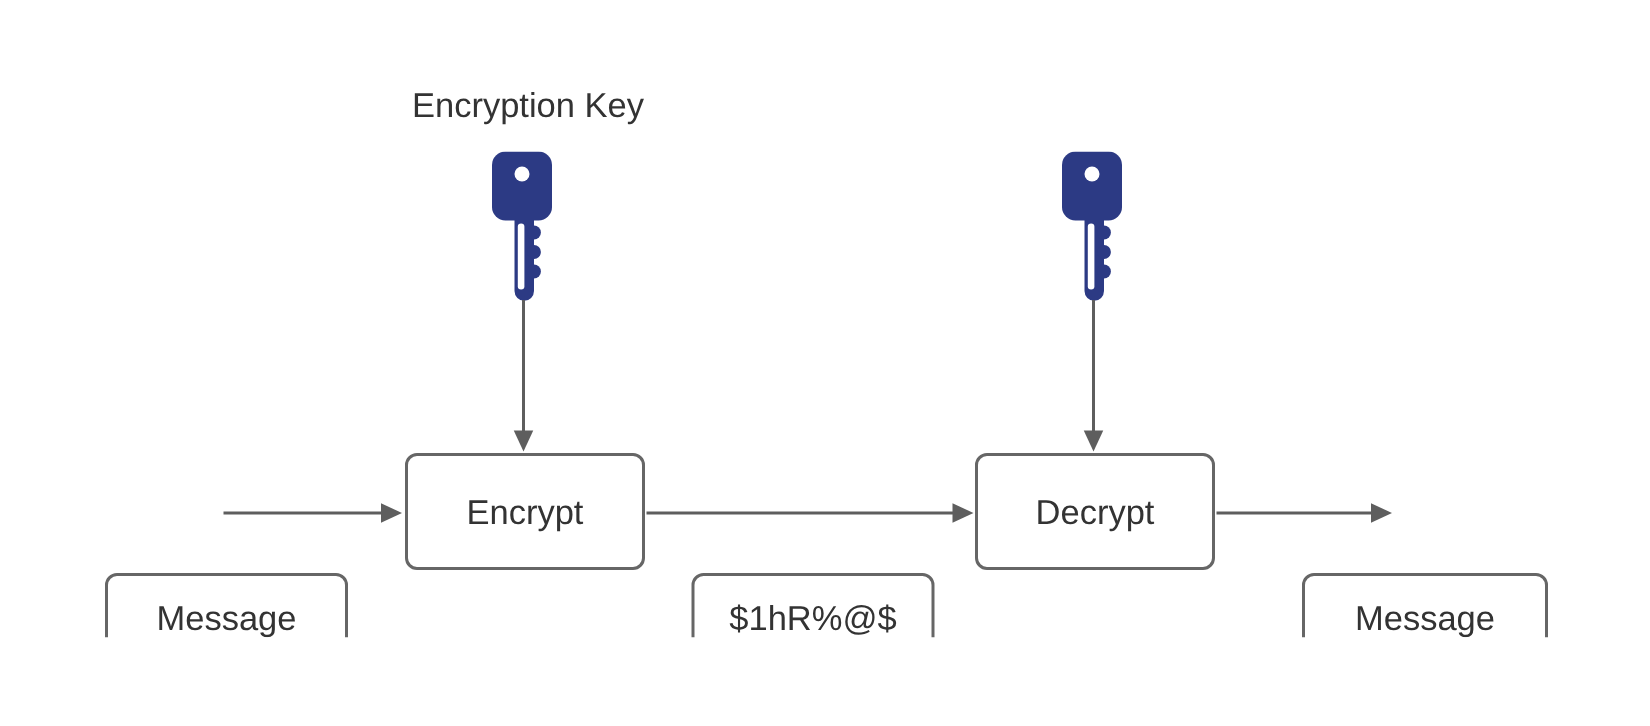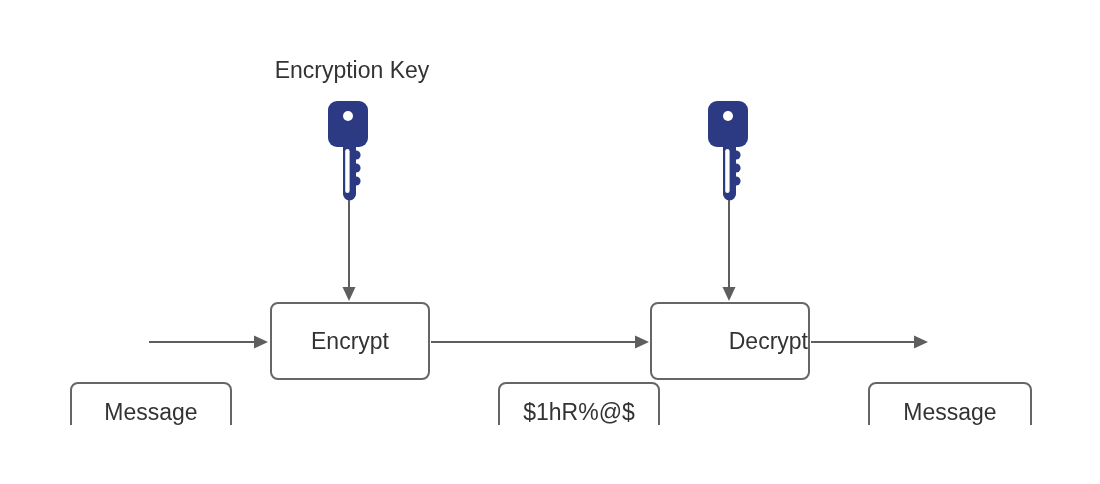--- a/index.html
+++ b/index.html
@@ -52,23 +52,23 @@
     border:2px solid var(--box-border);
     border-radius:8px;
     display:flex;
     align-items:center;
     justify-content:center;
     font-size:23px;
     color:var(--text);
     white-space:nowrap;
   }
   .box-encrypt{left:270px;top:302px;width:160px;height:78px;}
-  .box-decrypt{left:650px;top:302px;width:160px;height:78px;justify-content:flex-end;}
+  .box-decrypt{left:650px;top:302px;width:160px;height:78px;}
   .box-msg-in{left:70px;top:382px;width:162px;height:60px;}
-  .box-cipher{left:461px;top:382px;width:162px;height:60px;margin-left:37px;}
+  .box-cipher{left:461px;top:382px;width:162px;height:60px;}
   .box-msg-out{left:868px;top:382px;width:164px;height:60px;}
 </style>
 </head>
 <body>
 
 <div class="canvas">
 
   <div class="key-label enc-label">Encryption Key</div>
 
   <svg class="key-icon key-enc" viewBox="0 0 40 100">

